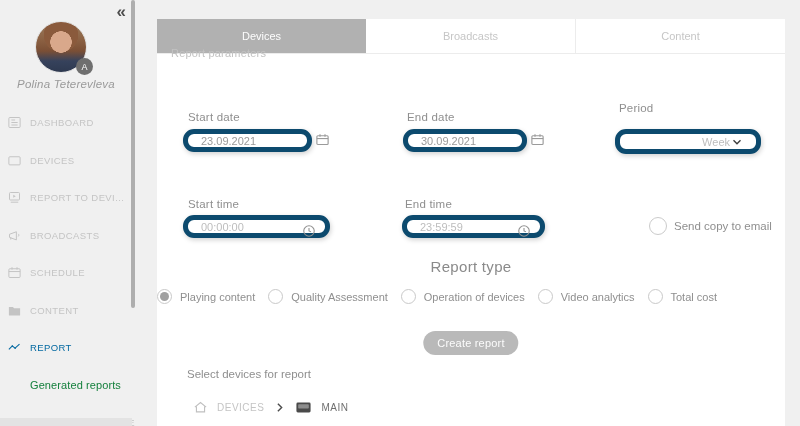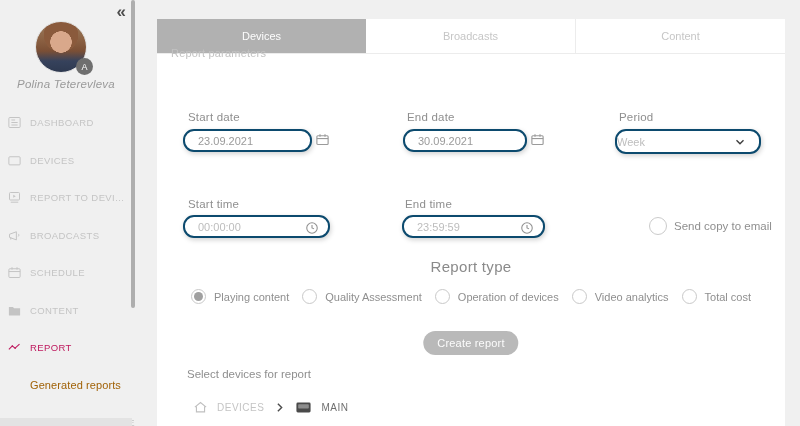--- a/index.html
+++ b/index.html
@@ -16,51 +16,51 @@
       radial-gradient(circle at 50% 26%, #8a5a3c 0 38%, rgba(0,0,0,0) 39%),
       linear-gradient(180deg, #9a7a5c 0%, #8a5f41 38%, #7b4f35 58%, #36425c 78%, #2e3950 100%);
     border:1px solid #e2e2e2;box-sizing:border-box;}
   .avatar-badge{position:absolute;right:-6px;bottom:-2px;width:17px;height:17px;border-radius:50%;
     background:#6f6f6f;color:#fff;font-size:9px;display:flex;align-items:center;justify-content:center;}
   .user-name{position:absolute;left:0;top:78px;width:132px;text-align:center;font-size:11.5px;color:#9a9a9a;letter-spacing:.2px;font-style:italic;}
   .menu{position:absolute;left:0;top:104px;width:132px;}
   .menu-item{display:flex;align-items:center;height:37.5px;padding-left:7px;cursor:pointer;color:#c4c4c4;}
   .menu-item .mi-icon{width:15px;height:15px;flex:0 0 15px;display:flex;align-items:center;}
   .menu-item .mi-label{margin-left:8px;font-size:9.5px;letter-spacing:.4px;white-space:nowrap;}
-  .menu-item.active{color:#be185d;}
-  .menu-item.subitem{color:#a16207;}
+  .menu-item.active{color:#0369a1;}
+  .menu-item.subitem{color:#15803d;}
   .menu-item.subitem .mi-label{font-size:11px;letter-spacing:.1px;}
   .sb-scrollthumb{position:absolute;left:131px;top:0;width:4px;height:308px;background:#aeaeae;border-radius:2px;}
   .sb-bottomband{position:absolute;left:0;bottom:0;width:132px;height:8px;background:#e3e3e3;}
 
   
   .panel{position:absolute;left:157px;top:19px;width:628px;height:407px;background:#fff;}
   .tabbar{display:flex;height:34px;border-bottom:1px solid #ececec;}
   .tab{flex:1;display:flex;align-items:center;justify-content:center;font-size:11px;color:#c6c6c6;background:#fff;cursor:pointer;border-right:1px solid #ececec;}
   .tab:last-child{border-right:none;}
   .tab.active{background:#b1b1b1;color:#fdfdfd;border-right:none;}
 
   .section-title{position:absolute;left:14px;top:28px;font-size:11px;color:#c2c2c2;letter-spacing:.2px;}
 
   .field-label{position:absolute;font-size:11.5px;color:#8f8f8f;letter-spacing:.2px;}
-  .box{position:absolute;height:23px;background:#fff;border:2px solid #0c4a6e;border-radius:11px;
+  .box{position:absolute;height:23px;background:#fff;border:5px solid #0c4a6e;border-radius:11px;
        box-shadow:1px 2px 5px rgba(0,0,0,0.18);box-sizing:border-box;display:flex;align-items:center;}
   .box .val{font-size:11px;color:#9a9a9a;padding-left:13px;}
   .box .val.placeholder{color:#bdbdbd;}
   .icon-out{position:absolute;width:15px;height:15px;color:#9a9a9a;}
   .icon-in{position:absolute;right:9px;top:4px;width:14px;height:14px;color:#8f8f8f;}
-  .select-box .val{flex:1;text-align:left;color:#bdbdbd;padding-left:0;}
+  .select-box .val{flex:1;text-align:right;color:#bdbdbd;padding-left:0;}
   .select-box .chev{width:14px;height:14px;margin-right:12px;color:#3d3d3d;}
 
   .check-row{position:absolute;display:flex;align-items:center;cursor:pointer;}
   .check-circle{width:18px;height:18px;border:1px solid #cbcbcb;border-radius:50%;box-sizing:border-box;background:#fff;}
   .check-label{margin-left:7px;font-size:11.5px;color:#8f8f8f;}
 
   .rt-title{position:absolute;left:0;top:239px;width:100%;text-align:center;font-size:15px;color:#8a8a8a;letter-spacing:.3px;}
-  .radio-row{position:absolute;left:0;top:270px;width:100%;display:flex;justify-content:center;align-items:center;gap:13px;}
+  .radio-row{position:absolute;left:0;top:270px;width:100%;display:flex;align-items:center;gap:13px;}
   .radio-item{display:flex;align-items:center;gap:8px;cursor:pointer;}
   .radio-circle{width:15px;height:15px;border:1px solid #c9c9c9;border-radius:50%;box-sizing:border-box;background:#fff;position:relative;flex:0 0 15px;}
   .radio-circle.checked::after{content:"";position:absolute;left:2px;top:2px;width:9px;height:9px;border-radius:50%;background:#a0a0a0;}
   .radio-label{font-size:11px;color:#8f8f8f;}
 
   .create-btn{position:absolute;left:50%;transform:translateX(-50%);top:312px;background:#b9b9b9;color:#fcfcfc;
     font-size:11px;border:none;border-radius:13px;padding:6px 14px;cursor:pointer;letter-spacing:.2px;font-family:inherit;}
 
   .select-devices{position:absolute;left:30px;top:349px;font-size:11.5px;color:#8f8f8f;}
 
@@ -214,21 +214,21 @@
     </div>
     <span class="icon-out" style="left:373px;top:113px;">
       <svg viewBox="0 0 24 24" width="15" height="15" fill="none" stroke="currentColor" stroke-width="1.8">
           <rect x="3" y="6" width="18" height="14" rx="1.5"></rect>
           <line x1="8" y1="3.5" x2="8" y2="7.5"></line>
           <line x1="16" y1="3.5" x2="16" y2="7.5"></line>
           <line x1="3" y1="10.5" x2="21" y2="10.5"></line>
         </svg>
     </span>
 
-    <div class="field-label" style="left:462px;top:92px;text-align:center;">Period</div>
+    <div class="field-label" style="left:462px;top:83px;text-align:center;">Period</div>
     <div class="box select-box" style="left:458px;top:110px;width:146px;height:25px;">
       <span class="val">Week</span>
       <span class="chev">
         <svg viewBox="0 0 24 24" width="14" height="14" fill="none" stroke="currentColor" stroke-width="2.4">
             <polyline points="6 9 12 15 18 9"></polyline>
           </svg>
       </span>
     </div>
 
     <div class="field-label" style="left:31px;top:179px;">Start time</div>

